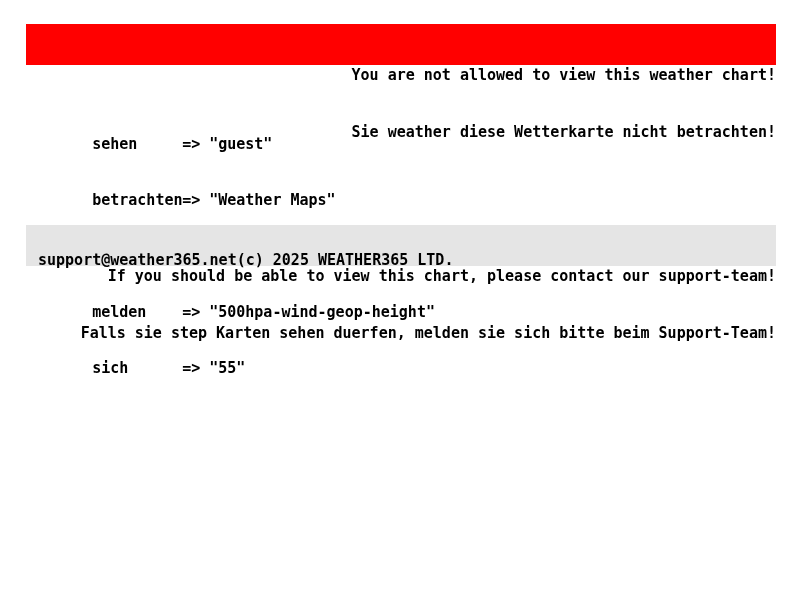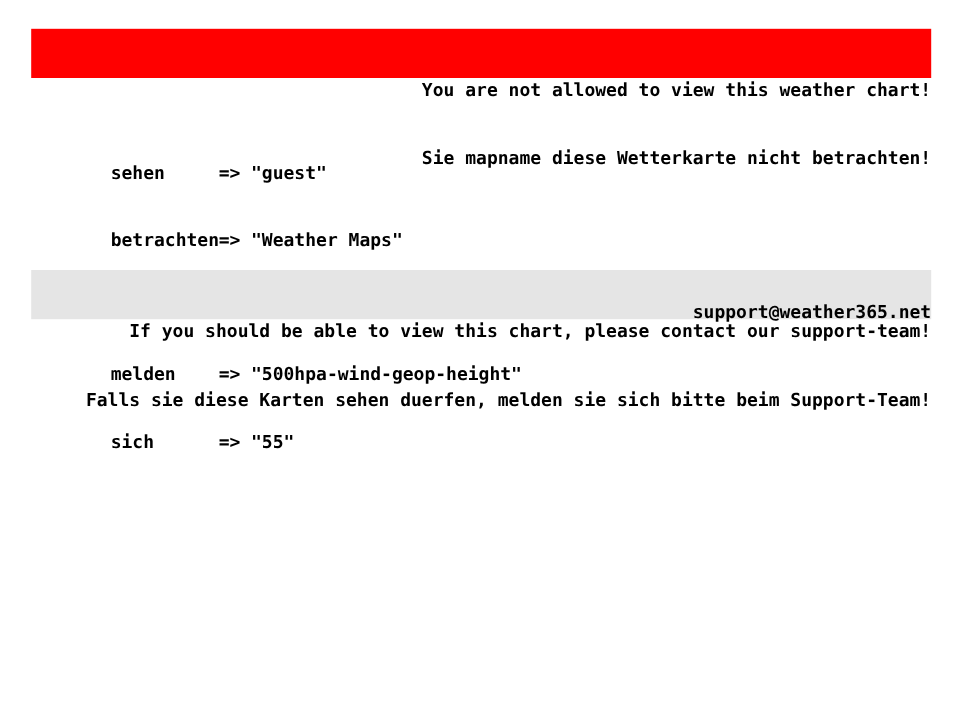--- a/index.html
+++ b/index.html
@@ -60,32 +60,32 @@
     width: 27px;
   }
   .footer {
     position: absolute;
     left: 38px;
     top: 250px;
     width: 738px;
     height: 20px;
     line-height: 20px;
     display: flex;
-    justify-content: flex-end;
+    justify-content: flex-start;
     white-space: pre;
   }
 </style>
 </head>
 <body>
 
 <div class="page">
 
   <div class="banner error">
     <div>You are not allowed to view this weather chart!</div>
-    <div>Sie mapname diese Wetterkarte nicht betrachten!</div>
+    <div>Sie weather diese Wetterkarte nicht betrachten!</div>
   </div>
 
   <div class="details">
     <div class="kv-row">
       <span class="kv-key">sehen</span><span class="kv-arrow">=&gt;</span><span class="kv-value">"guest"</span>
     </div>
     <div class="kv-row">
       <span class="kv-key">betrachten</span><span class="kv-arrow">=&gt;</span><span class="kv-value">"Weather Maps"</span>
     </div>
     <div class="kv-row">
@@ -94,20 +94,21 @@
     <div class="kv-row">
       <span class="kv-key">melden</span><span class="kv-arrow">=&gt;</span><span class="kv-value">"500hpa-wind-geop-height"</span>
     </div>
     <div class="kv-row">
       <span class="kv-key">sich</span><span class="kv-arrow">=&gt;</span><span class="kv-value">"55"</span>
     </div>
   </div>
 
   <div class="banner support">
     <div>If you should be able to view this chart, please contact our support-team!</div>
-    <div>Falls sie diese Karten sehen duerfen, melden sie sich bitte beim Support-Team!</div>
+    <div>Falls sie step Karten sehen duerfen, melden sie sich bitte beim Support-Team!</div>
   </div>
 
   <div class="footer">
     <span>support@weather365.net</span>
+    <span>(c) 2025 WEATHER365 LTD.</span>
   </div>
 
 </div>
 
 </body></html>

